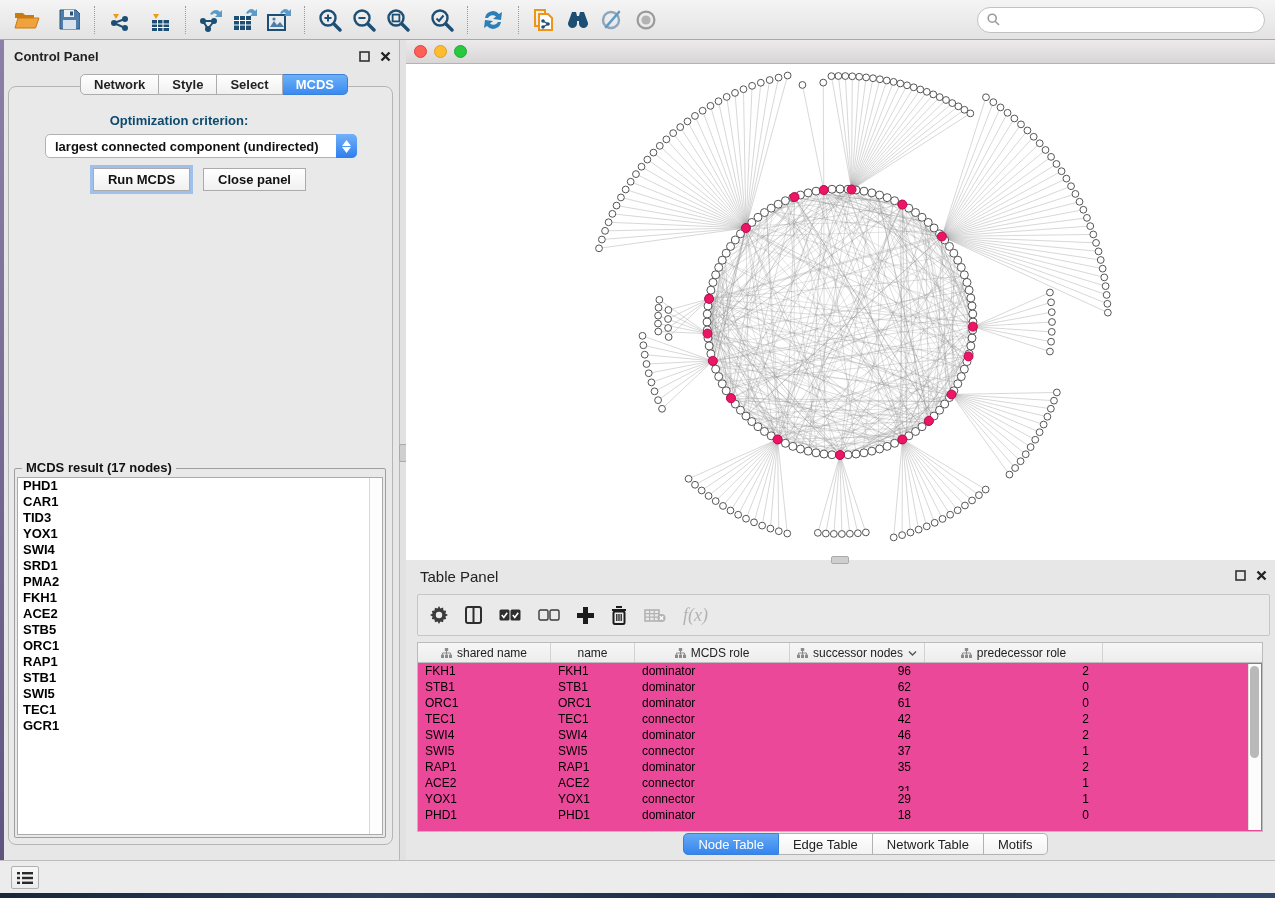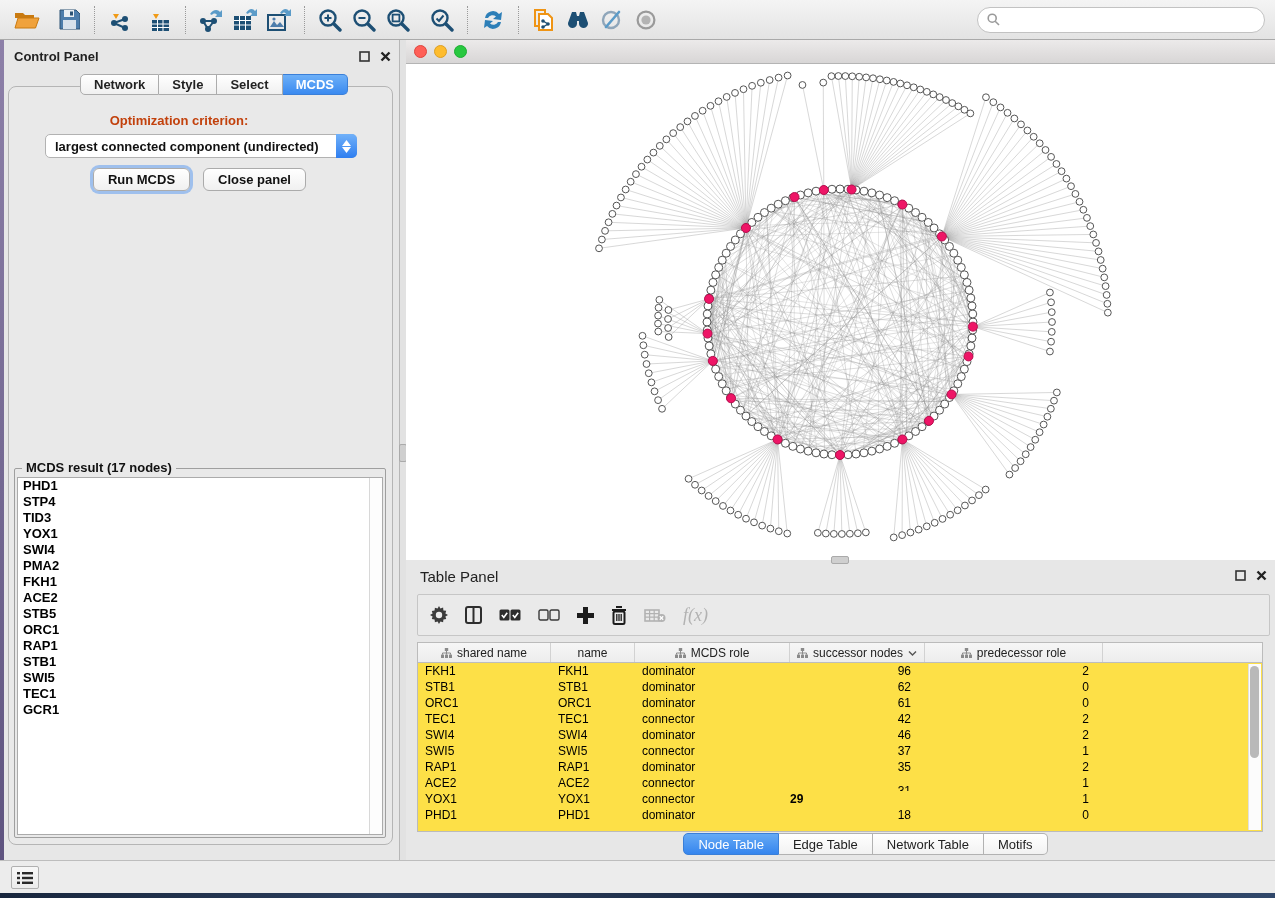--- a/index.html
+++ b/index.html
@@ -28,29 +28,29 @@
   .cp-title { left:14px; top:49px; font-size:13px; color:#222; }
   .winbtn { width:13px; height:13px; display:flex; align-items:center; justify-content:center; }
   .cp-box { left:8px; top:86px; width:385px; height:759px; background:#e9e9e9;
     border:1px solid #b5b5b5; border-radius:8px; }
   .cp-tabs { left:80px; top:74px; display:flex; z-index:5; }
   .tab { height:21px; padding:0 13px; font-size:13px; display:flex; align-items:center;
     background:linear-gradient(#ffffff,#f0f0f0); border:1px solid #acacac; border-left:none; color:#222; }
   .tab:first-child { border-left:1px solid #acacac; border-radius:5px 0 0 5px; }
   .tab:last-child { border-radius:0 5px 5px 0; }
   .tab.active { background:linear-gradient(#6db0f8,#3a8af0); color:#fff; border-color:#3a7fd8; }
-  .opt-label { left:8px; top:113px; width:342px; text-align:center; font-size:13px; color:#c2410c; }
+  .opt-label { left:8px; top:113px; width:342px; text-align:center; font-size:13px; color:#0c4a6e; }
   .selectbox { left:45px; top:134px; width:312px; height:24px; background:#fff;
     border:1px solid #b2b2b2; border-radius:5px; display:flex; align-items:center; font-size:13px; color:#111; }
   .selectbox .val { flex:1; padding-left:9px; white-space:nowrap; }
   .stepper { width:21px; height:24px; margin-right:-1px; border-radius:0 5px 5px 0;
     background:linear-gradient(#71b1f9,#2e7ef0); display:flex; flex-direction:column;
     align-items:center; justify-content:center; gap:1px; }
   .btn { height:23px; background:linear-gradient(#ffffff,#f0f0f0); border:1px solid #ababab;
-    border-radius:6px; font-size:13px; color:#111; display:flex; align-items:center; justify-content:center; }
+    border-radius:0; font-size:13px; color:#111; display:flex; align-items:center; justify-content:center; }
   .btn.focus { box-shadow:0 0 0 3px rgba(110,165,240,.6); }
   .groupbox { left:14px; top:468px; width:372px; height:370px; border:1px solid #9f9f9f; border-radius:2px; }
   .gb-legend { left:22px; top:460px; background:#e9e9e9; padding:0 4px; font-size:13px; color:#111; z-index:2; }
   .mcds-list { left:17px; top:477px; width:366px; height:358px; background:#fff;
     border:1px solid #ababab; font-size:13px; color:#000; overflow:hidden; }
   .mcds-list .row { height:16px; line-height:16px; padding-left:5px; }
   .list-gutter { left:369px; top:478px; width:13px; height:356px; background:#fdfdfd; border-left:1px solid #d8d8d8; }
 
   
   .vsplit { left:400px; top:40px; width:6px; height:820px; background:#e2e2e2; }
@@ -66,21 +66,21 @@
   .lights { display:flex; gap:7px; margin-left:8px; }
   .light { width:13px; height:13px; border-radius:50%; }
   .net-title { position:absolute; left:0; right:0; text-align:center; font-size:12px; color:#222; }
   .net-canvas { left:406px; top:64px; width:869px; height:496px; background:#fff; }
 
   
   .tp { left:406px; top:560px; width:869px; height:300px; background:#e7e7e7; }
   .tp-title { left:420px; top:568px; font-size:15px; color:#222; }
   .tp-toolbar { left:417px; top:594px; width:853px; height:42px; background:#eaeaea;
     border:1px solid #c6c6c6; border-radius:2px; display:flex; align-items:center; padding-left:12px; gap:17px; }
-  .tp-table { left:417px; top:642px; width:846px; height:190px; background:#fde047; border:1px solid #bbb; }
+  .tp-table { left:417px; top:642px; width:846px; height:190px; background:#ec4899; border:1px solid #bbb; }
   .thead { display:flex; height:20px; background:linear-gradient(#f6f6f6,#ededed);
     border-bottom:1px solid #bdbdbd; }
   .th { display:flex; align-items:center; justify-content:center; gap:5px; font-size:12px;
     color:#222; border-right:1px solid #d2d2d2; position:relative; }
   .trow { display:flex; height:16px; font-size:12px; color:#000; }
   .td { line-height:16px; white-space:nowrap; overflow:hidden; }
   .tscroll { left:1248px; top:664px; width:13px; height:166px; background:#fcfcfc; border-left:1px solid #e0e0e0; }
   .tthumb { left:1250px; top:666px; width:9px; height:92px; background:#b9b9b9; border-radius:5px; }
   .tp-tabs { left:0; top:833px; width:1275px; display:flex; justify-content:center; }
   .tp-tabs-inner { display:flex; margin-left:143px; }
@@ -270,24 +270,25 @@
     </span>
   </div>
 
   <div class="abs btn focus" style="left:89px;top:128px;width:97px">Run MCDS</div>
   <div class="abs btn" style="left:199px;top:128px;width:103px">Close panel</div>
 
   <div class="abs groupbox" style="left:10px;top:428px"></div>
   <span class="abs gb-legend" style="left:18px;top:420px">MCDS result (17 nodes)</span>
   <div class="abs mcds-list" style="left:13px;top:437px">
       <div class="row">PHD1</div>
-      <div class="row">STP4</div>
+      <div class="row">CAR1</div>
       <div class="row">TID3</div>
       <div class="row">YOX1</div>
       <div class="row">SWI4</div>
+      <div class="row">SRD1</div>
       <div class="row">PMA2</div>
       <div class="row">FKH1</div>
       <div class="row">ACE2</div>
       <div class="row">STB5</div>
       <div class="row">ORC1</div>
       <div class="row">RAP1</div>
       <div class="row">STB1</div>
       <div class="row">SWI5</div>
       <div class="row">TEC1</div>
       <div class="row">GCR1</div>
@@ -1254,21 +1255,21 @@
           <div class="td" style="width: 133px; text-align: left; padding: 0px 0px 0px 7px;">ACE2</div>
           <div class="td" style="width: 84px; text-align: left; padding: 0px 0px 0px 7px;">ACE2</div>
           <div class="td" style="width: 155px; text-align: left; padding: 0px 0px 0px 7px;">connector</div>
           <div class="td" style="width: 135px; text-align: right; padding: 0px 14px 0px 0px; margin-top: 8px;">31</div>
           <div class="td" style="width: 178px; text-align: right; padding: 0px 14px 0px 0px;">1</div>
         </div>
         <div class="trow">
           <div class="td" style="width: 133px; text-align: left; padding: 0px 0px 0px 7px;">YOX1</div>
           <div class="td" style="width: 84px; text-align: left; padding: 0px 0px 0px 7px;">YOX1</div>
           <div class="td" style="width: 155px; text-align: left; padding: 0px 0px 0px 7px;">connector</div>
-          <div class="td" style="width: 135px; text-align: left; padding: 0px 14px 0px 0px; font-weight: bold;">29</div>
+          <div class="td" style="width: 135px; text-align: right; padding: 0px 14px 0px 0px;">29</div>
           <div class="td" style="width: 178px; text-align: right; padding: 0px 14px 0px 0px;">1</div>
         </div>
         <div class="trow">
           <div class="td" style="width: 133px; text-align: left; padding: 0px 0px 0px 7px;">PHD1</div>
           <div class="td" style="width: 84px; text-align: left; padding: 0px 0px 0px 7px;">PHD1</div>
           <div class="td" style="width: 155px; text-align: left; padding: 0px 0px 0px 7px;">dominator</div>
           <div class="td" style="width: 135px; text-align: right; padding: 0px 14px 0px 0px;">18</div>
           <div class="td" style="width: 178px; text-align: right; padding: 0px 14px 0px 0px;">0</div>
         </div>
       </div>

